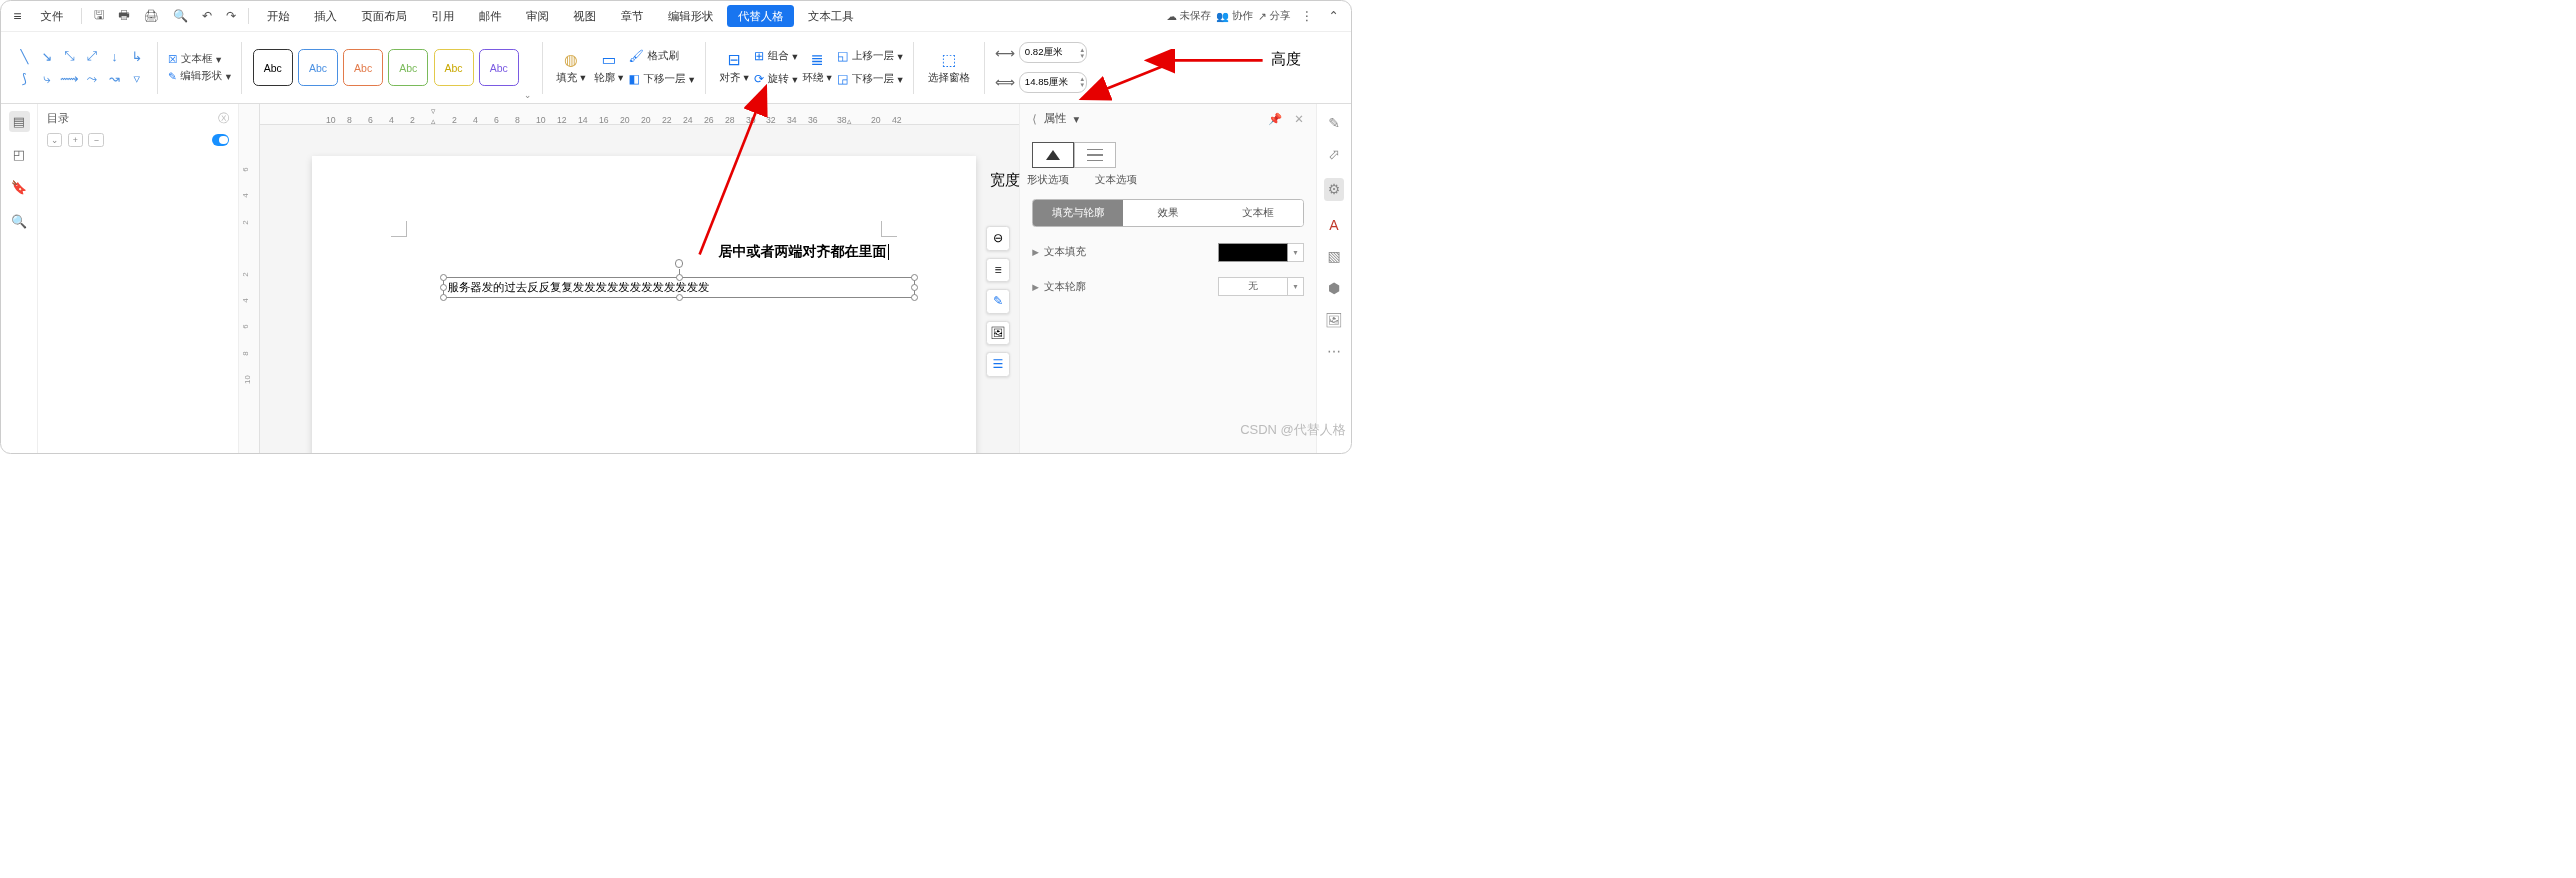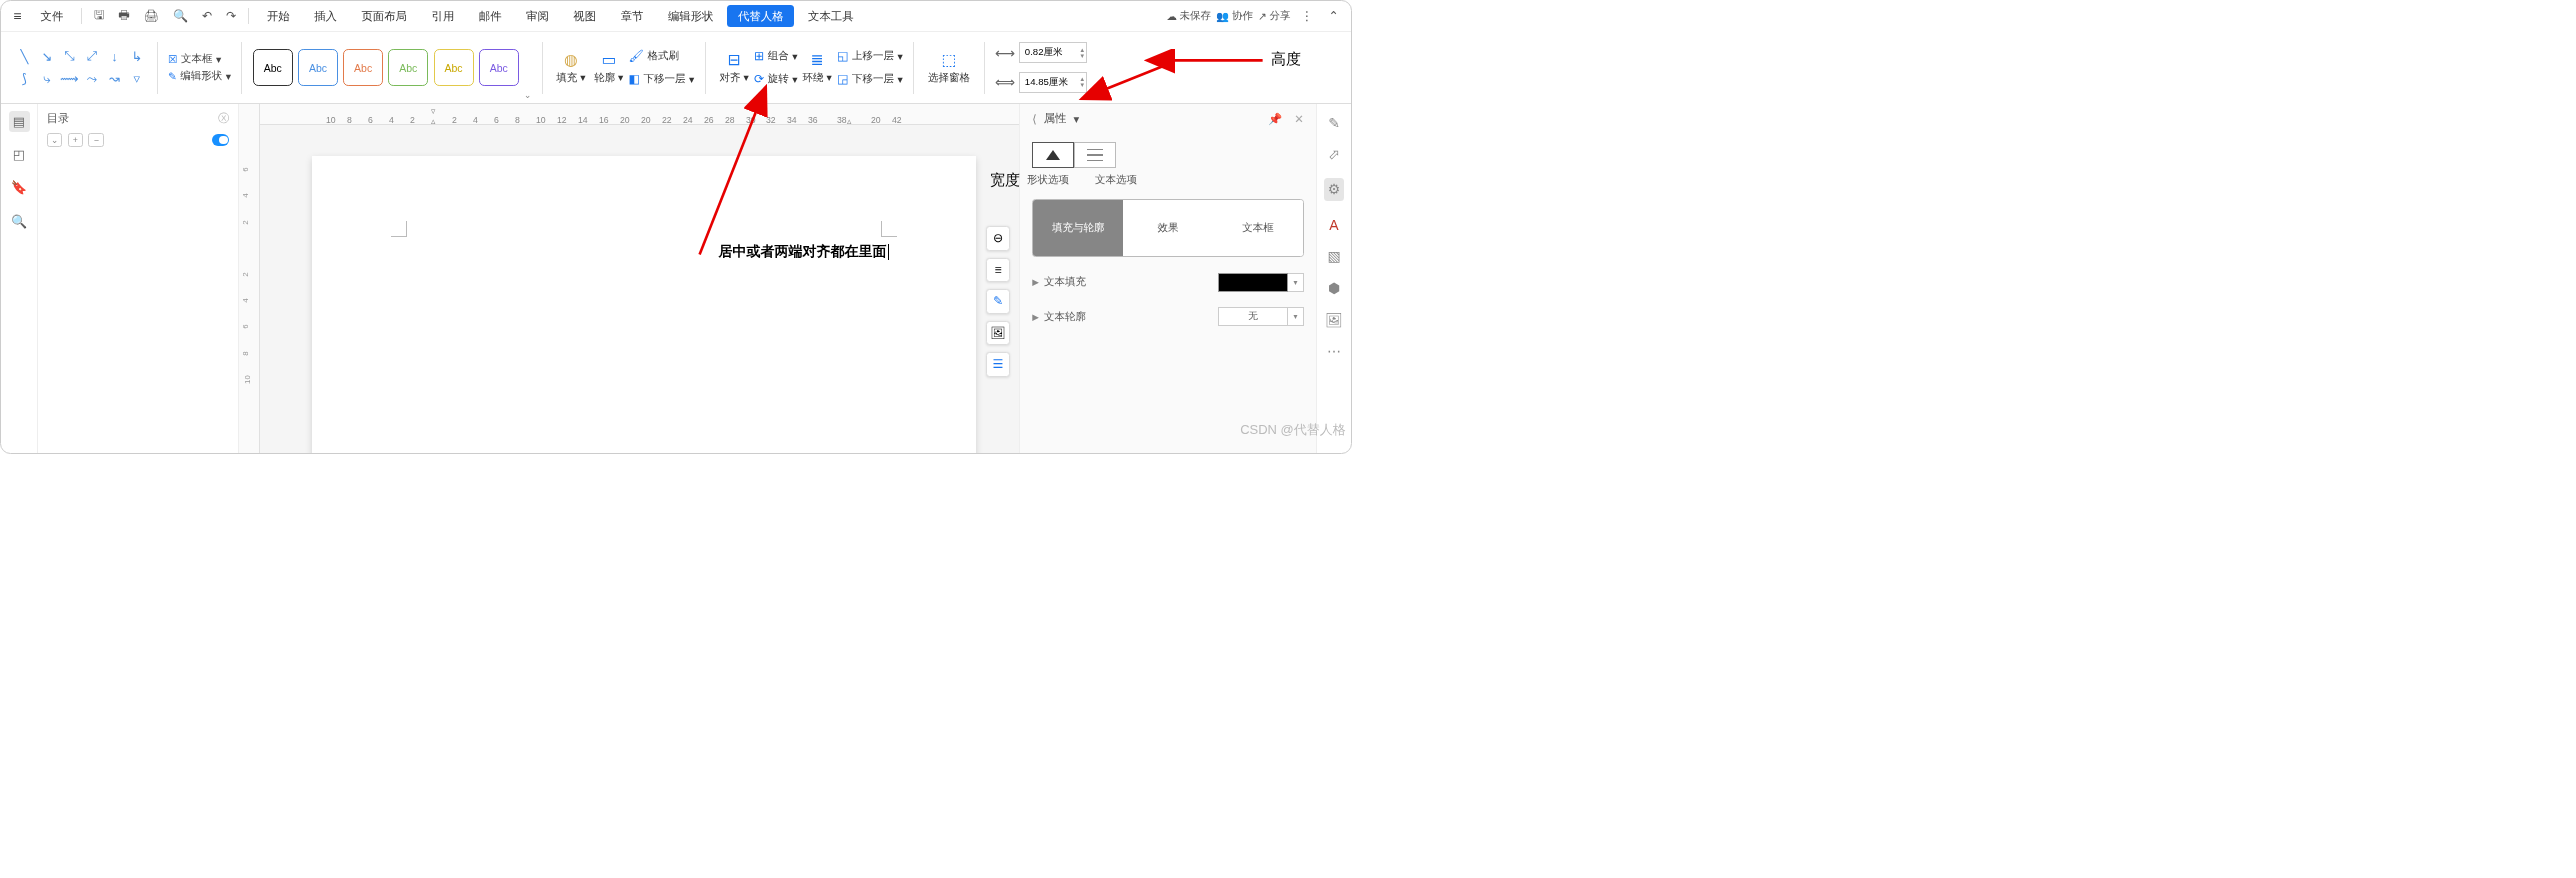--- a/index.html
+++ b/index.html
@@ -26,21 +26,21 @@
 .shape-edit { display: flex; flex-direction: column; gap: 3.5px; font-size: 10.5px; }
 .shape-edit .se { display: flex; align-items: center; gap: 3.5px; color: #444; }
 .shape-edit .se .ico { color: #1875f0; }
 .abc-box { width: 40px; height: 37px; border: 1.3px solid; border-radius: 5.2px; display: flex; align-items: center; justify-content: center; font-size: 10.5px; }
 .ribbon-btn { display: flex; flex-direction: column; align-items: center; justify-content: center; gap: 1.7px; padding: 0 3.5px; font-size: 10.5px; color: #333; }
 .ribbon-btn .ico { font-size: 15.7px; }
 .ribbon-row { display: flex; align-items: center; gap: 3.5px; font-size: 10.5px; color: #333; }
 .ribbon-row .ico { color: #1875f0; font-size: 12.2px; }
 .vstack { display: flex; flex-direction: column; gap: 8.7px; }
 .size-box { display: flex; align-items: center; gap: 3.5px; }
-.size-input { width: 68px; height: 21px; border: 0.9px solid #ccc; border-radius: 0; display: flex; align-items: center; justify-content: space-between; padding: 0 1.7px 0 5.2px; font-size: 9.6px; }
+.size-input { width: 68px; height: 21px; border: 0.9px solid #ccc; border-radius: 9px; display: flex; align-items: center; justify-content: space-between; padding: 0 1.7px 0 5.2px; font-size: 9.6px; }
 .spin { display: flex; flex-direction: column; line-height: 6.1px; font-size: 7px; color: #888; }
 
 
 .body { display: flex; height: calc(100% - 103px); }
 .left-rail { width: 37px; border-right: 0.9px solid #eee; display: flex; flex-direction: column; align-items: center; padding-top: 7px; gap: 12.2px; }
 .left-rail .ri { width: 21px; height: 21px; display: flex; align-items: center; justify-content: center; color: #666; font-size: 13px; border-radius: 3.5px; }
 .left-rail .ri.active { background: #e8e8e8; }
 .toc-panel { width: 201px; border-right: 0.9px solid #eee; padding: 7px 8.7px; font-size: 11.4px; }
 .toc-head { display: flex; align-items: center; justify-content: space-between; color: #555; }
 .toc-tools { display: flex; align-items: center; gap: 5.2px; margin-top: 7px; font-size: 10.5px; color: #888; }
@@ -74,21 +74,21 @@
 .props-head .pin { margin-left: auto; color: #888; }
 .shape-tabs { display: flex; gap: 0; margin-top: 8.7px; }
 .shape-tab { width: 42px; height: 26px; border: 1.3px solid #555; display: flex; align-items: center; justify-content: center; }
 .shape-tab.active { background: #fff; }
 .shape-tab.inact { background: #fff; border-color: #bbb; }
 .shape-tab .triangle { width: 0; height: 0; border-left: 7px solid transparent; border-right: 7px solid transparent; border-bottom: 10.5px solid #333; }
 .shape-tab .lines { width: 15.7px; height: 12.2px; border-top: 1.7px solid #888; border-bottom: 1.7px solid #888; position: relative; }
 .shape-tab .lines::after { content:""; position:absolute; top:4.4px; left:0; width:100%; height:1.7px; background:#888; }
 .sub-labels { display: flex; gap: 26px; margin-top: 5.2px; font-size: 10.5px; color: #555; }
 .seg-tabs { display: flex; margin-top: 12.2px; border: 0.9px solid #bbb; border-radius: 3.5px; overflow: hidden; font-size: 10.5px; }
-.seg-tab { flex: 1; text-align: center; padding: 21px 0; background: #fff; color: #555; }
+.seg-tab { flex: 1; text-align: center; padding: 6px 0; background: #fff; color: #555; }
 .seg-tab.active { background: #868686; color: #fff; }
 .prop-row { display: flex; align-items: center; margin-top: 15.7px; font-size: 10.5px; color: #555; }
 .prop-row .arr { color: #888; margin-right: 5.2px; font-size: 8.7px; }
 .color-swatch { margin-left: auto; width: 70px; height: 19px; background: #000; border: 0.9px solid #999; }
 .none-select { margin-left: auto; width: 70px; height: 19px; border: 0.9px solid #ccc; background: #fff; display: flex; align-items: center; justify-content: center; font-size: 9.6px; }
 .dropdown-arr { width: 15.7px; height: 19px; border: 0.9px solid #ccc; border-left: none; background: #fff; display: flex; align-items: center; justify-content: center; font-size: 7.9px; color: #888; }
 
 .right-rail { width: 35px; border-left: 0.9px solid #eee; display: flex; flex-direction: column; align-items: center; padding-top: 10.5px; gap: 15.7px; }
 .right-rail .rr { color: #888; font-size: 14px; }
 .right-rail .rr.active { background: #e5e5e5; padding: 3.5px; border-radius: 3.5px; }
@@ -307,20 +307,32 @@
           <span class="marker" style="left:611px">20</span>
             <span class="marker" style="left:632px">42</span>
           <span style="position:absolute;left:171px;top:1.7px;color:#888">▿</span>
           <span style="position:absolute;left:171px;bottom:-1.7px;color:#888">▵</span>
           <span style="position:absolute;left:587px;bottom:-1.7px;color:#888">▵</span>
         </div>
         <div class="page">
           <div class="corner-tl"></div>
             <div class="corner-tr"></div>
           <div class="annotation">居中或者两端对齐都在里面</div>
+          <div class="textbox">
+            <span>服务器发的过去反反复复发发发发发发发发发发发发</span>
+            <div class="rot-handle"></div>
+            <div class="handle h-tl"></div>
+            <div class="handle h-tc"></div>
+            <div class="handle h-tr"></div>
+            <div class="handle h-ml"></div>
+            <div class="handle h-mr"></div>
+            <div class="handle h-bl"></div>
+            <div class="handle h-bc"></div>
+            <div class="handle h-br"></div>
+          </div>
         </div>
         <div class="float-tools">
           <div class="ft">⊖</div>
           <div class="ft">≡</div>
           <div class="ft" style="color:#1875f0">✎</div>
           <div class="ft">🖼</div>
           <div class="ft" style="color:#1875f0">☰</div>
         </div>
       </div>
     </div>

